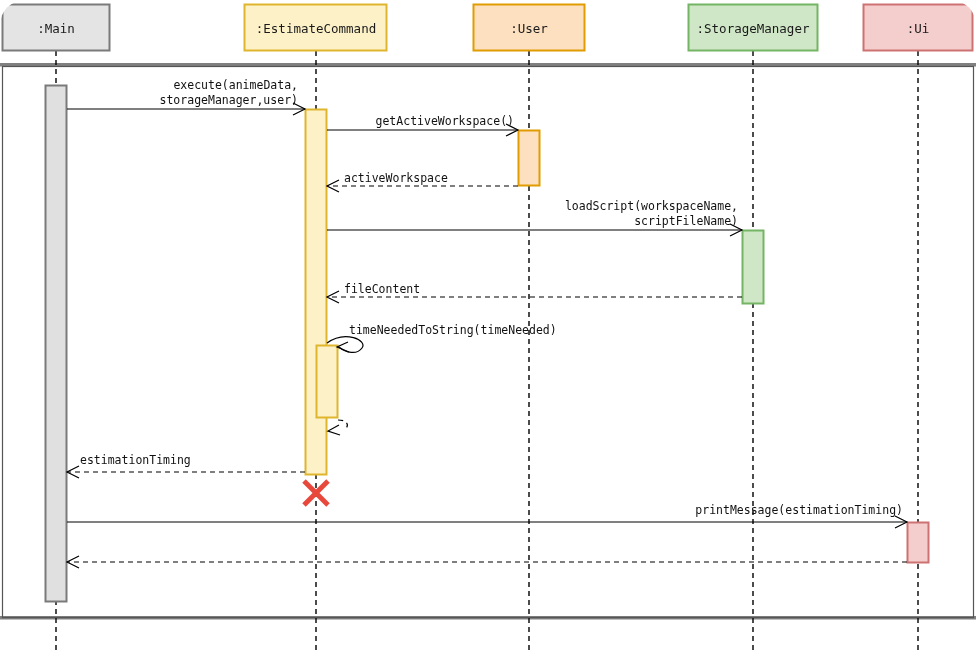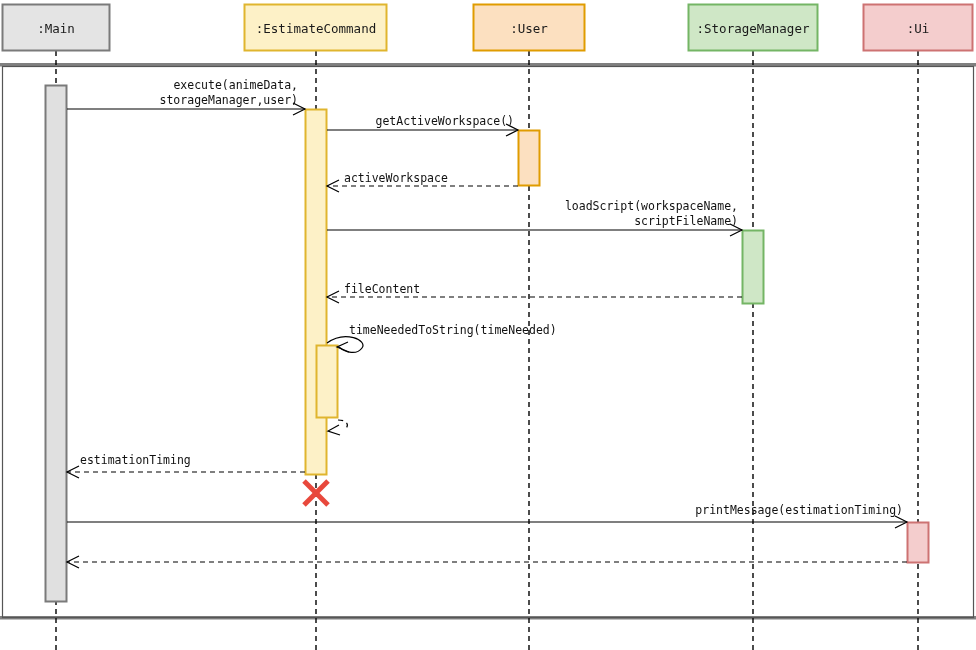--- a/index.html
+++ b/index.html
@@ -9,20 +9,21 @@
   }
   body {
     font-family: "DejaVu Sans Mono", "Liberation Mono", monospace;
   }
   #canvas {
     position: relative;
     width: 976px;
     height: 650px;
     background: #ffffff;
     overflow: hidden;
+    border-radius: 25px;
   }
   svg#diagram {
     position: absolute;
     left: 0;
     top: 0;
     width: 976px;
     height: 650px;
   }
   .plabel {
     font-family: "DejaVu Sans Mono", "Liberation Mono", monospace;

